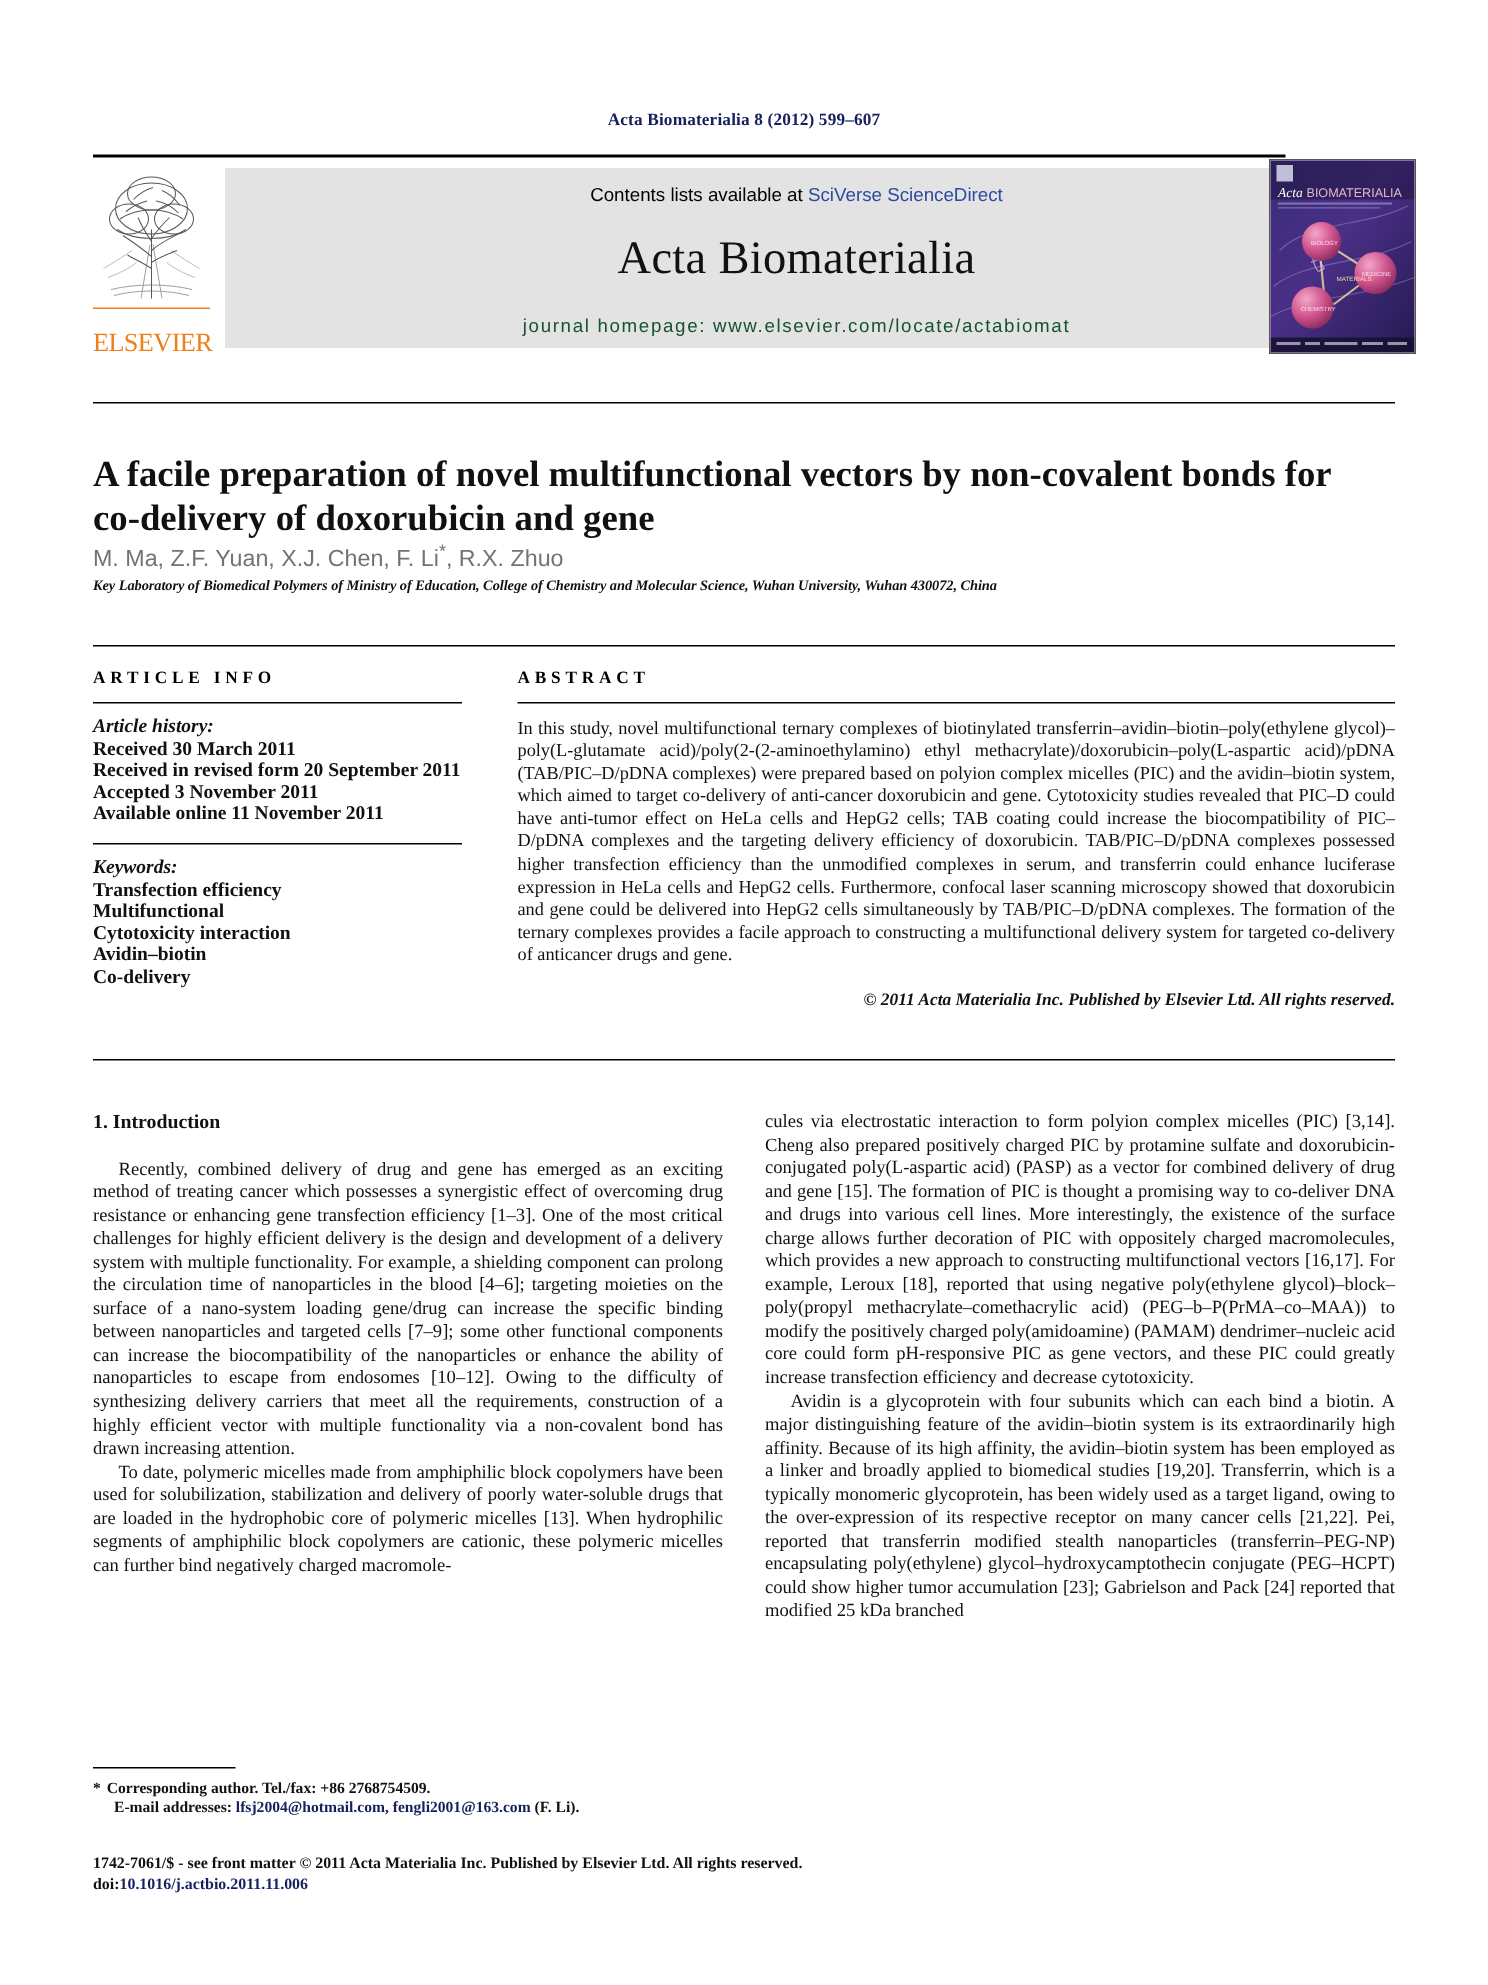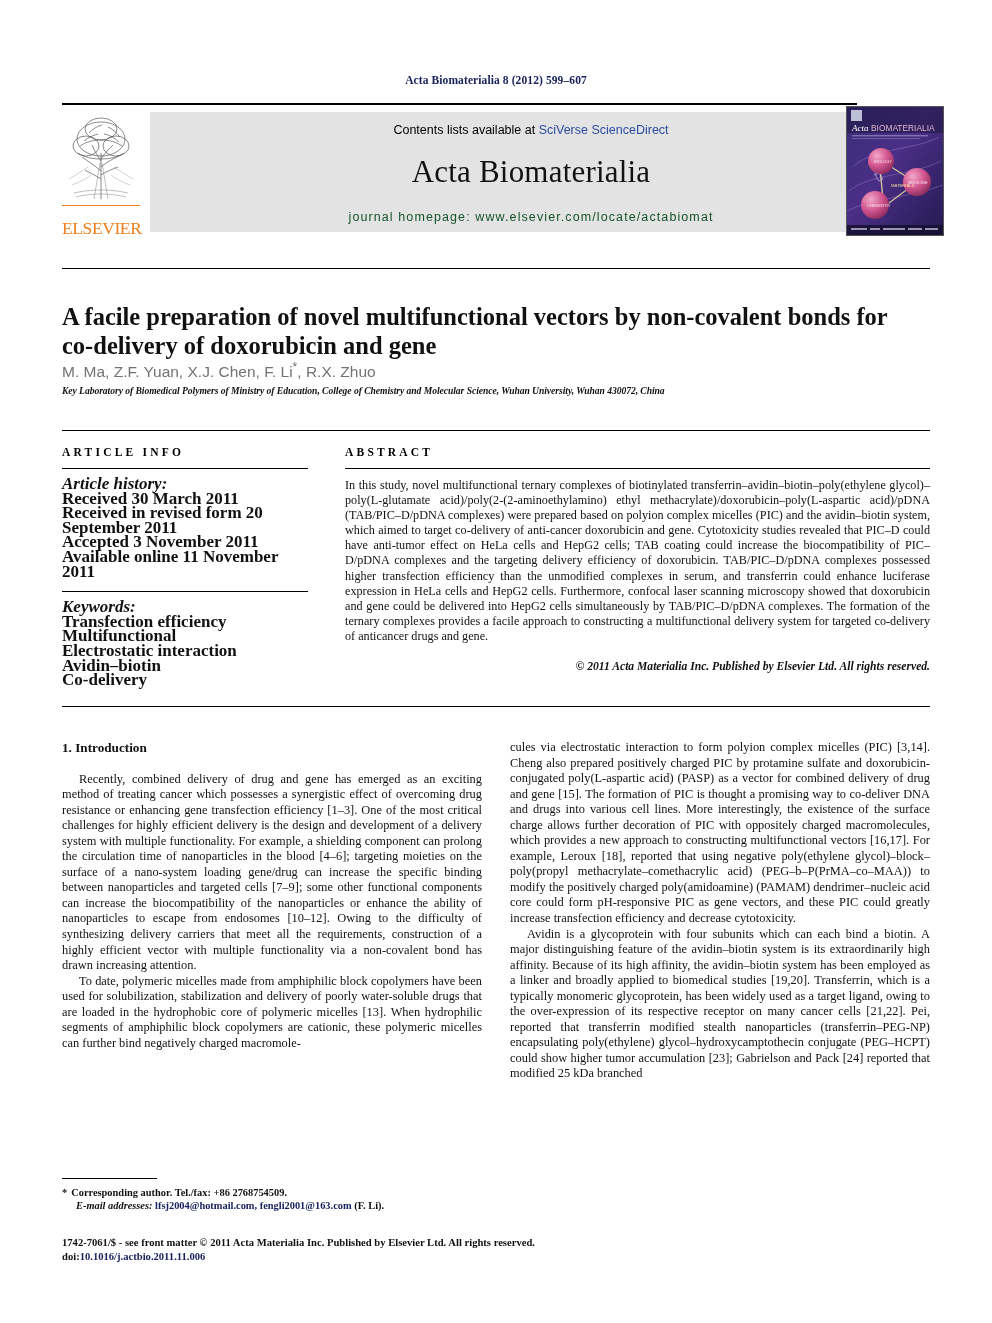--- a/index.html
+++ b/index.html
@@ -167,21 +167,21 @@
     letter-spacing: 3.2px;
     color: #000;
   }
   .thin-rule {
     border-top: 0.9px solid #000;
     margin-top: 10px;
   }
   .info-block {
     margin-top: 8px;
     font-family: "Liberation Serif", serif;
-    font-size: 17px;
+    font-size: 13px;
     line-height: 14.6px;
     font-weight: bold;
     color: #111;
   }
   .info-block .lbl {
     font-style: italic;
     display: block;
   }
   .info-sep {
     border-top: 0.9px solid #000;
@@ -244,21 +244,21 @@
     left: 62px; top: 1186px;
     width: 430px;
     font-family: "Liberation Serif", serif;
     font-size: 10.4px;
     line-height: 13.4px;
     font-weight: bold;
     color: #111;
   }
   .footnote .fn-star { margin-right: 4px; }
   .footnote .indent { display:block; padding-left: 14px; }
-  .footnote .ital { font-style: italic; }
+  .footnote .ital { }
   .mail { color: #16205c; }
 
   .page-footer {
     position: absolute;
     left: 62px; top: 1236px;
     width: 880px;
     font-family: "Liberation Serif", serif;
     font-size: 10.6px;
     line-height: 13.6px;
     font-weight: bold;
@@ -396,21 +396,21 @@
       <span>Received 30 March 2011</span><br>
       <span>Received in revised form 20 September 2011</span><br>
       <span>Accepted 3 November 2011</span><br>
       <span>Available online 11 November 2011</span>
     </div>
     <div class="info-sep"></div>
     <div class="info-block">
       <span class="lbl">Keywords:</span>
       <span>Transfection efficiency</span><br>
       <span>Multifunctional</span><br>
-      <span>Electrostatic interaction</span><br>
+      <span>Cytotoxicity interaction</span><br>
       <span>Avidin–biotin</span><br>
       <span>Co-delivery</span>
     </div>
   </div>
 
   <div class="col-abstract">
     <div class="sec-head">ABSTRACT</div>
     <div class="thin-rule"></div>
     <div class="abstract-body">In this study, novel multifunctional ternary complexes of biotinylated transferrin–avidin–biotin–poly(ethylene glycol)–poly(L-glutamate acid)/poly(2-(2-aminoethylamino) ethyl methacrylate)/doxorubicin–poly(L-aspartic acid)/pDNA (TAB/PIC–D/pDNA complexes) were prepared based on polyion complex micelles (PIC) and the avidin–biotin system, which aimed to target co-delivery of anti-cancer doxorubicin and gene. Cytotoxicity studies revealed that PIC–D could have anti-tumor effect on HeLa cells and HepG2 cells; TAB coating could increase the biocompatibility of PIC–D/pDNA complexes and the targeting delivery efficiency of doxorubicin. TAB/PIC–D/pDNA complexes possessed higher transfection efficiency than the unmodified complexes in serum, and transferrin could enhance luciferase expression in HeLa cells and HepG2 cells. Furthermore, confocal laser scanning microscopy showed that doxorubicin and gene could be delivered into HepG2 cells simultaneously by TAB/PIC–D/pDNA complexes. The formation of the ternary complexes provides a facile approach to constructing a multifunctional delivery system for targeted co-delivery of anticancer drugs and gene.</div>
     <div class="copyright-line">© 2011 Acta Materialia Inc. Published by Elsevier Ltd. All rights reserved.</div>

